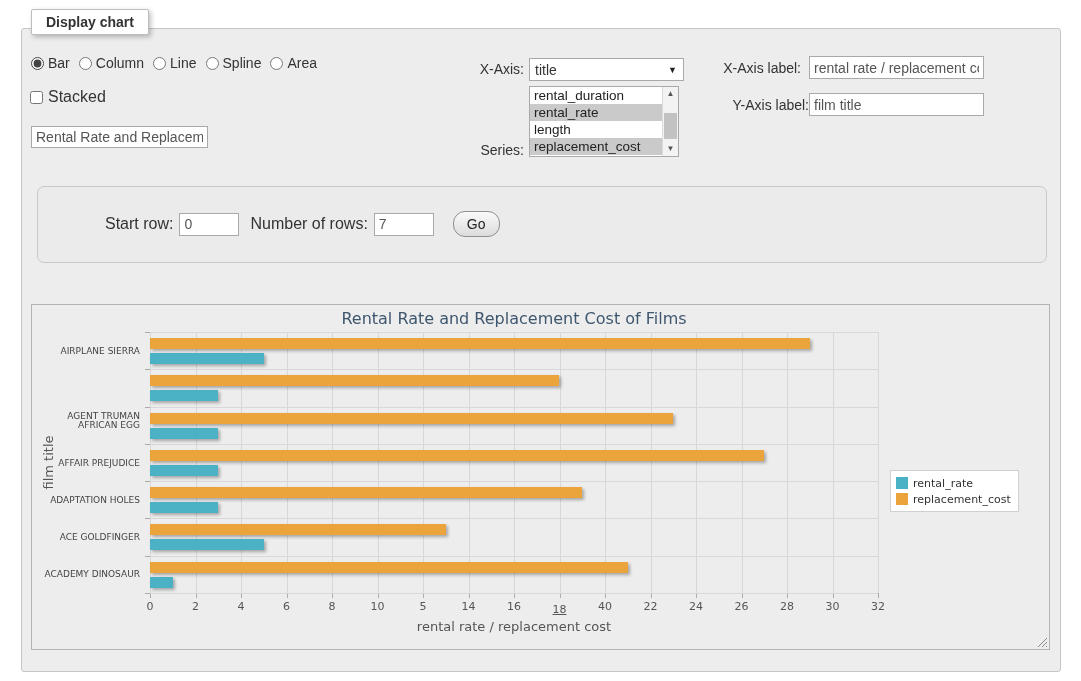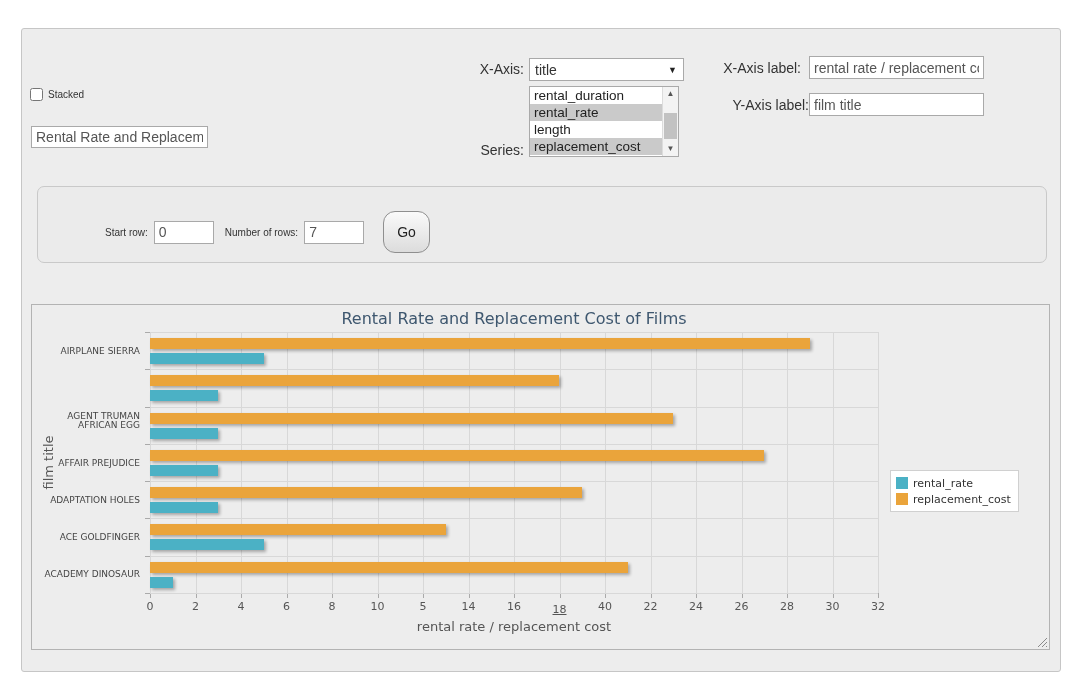--- a/index.html
+++ b/index.html
@@ -7,21 +7,21 @@
   #stage { position:relative; width:1081px; height:681px; background:#fff; overflow:hidden; }
 
   
   .fieldset { position:absolute; left:21px; top:28px; width:1040px; height:644px;
               background:#ededed; border:1px solid #c6c6c6; border-radius:3px; }
   .fieldset-legend { position:absolute; left:9px; top:-20px; background:#fff; border:1px solid #bdbdbd;
               box-shadow:2px 2px 5px rgba(0,0,0,.25); padding:4px 14px; font-size:14px; font-weight:bold;
               color:#333; border-radius:2px; }
 
   
-  .lbl { font-size:10px; color:#333; }
+  .lbl { font-size:16px; color:#333; }
   .radio-row { position:absolute; left:9px; top:26px; display:flex; align-items:center; gap:9px; }
   .radio-row label { display:flex; align-items:center; gap:4px; font-size:14px; color:#333; }
   .chk-row { position:absolute; left:8px; top:59px; display:flex; align-items:center; gap:5px; }
   input[type=radio], input[type=checkbox] { width:13px; height:13px; accent-color:#444; }
 
   .txt { background:#fff; border:1px solid #a9a9a9; font-size:14px; color:#555; padding:0 4px;
          font-family:"Liberation Sans",sans-serif; }
   #title-input { position:absolute; left:9px; top:97px; width:177px; height:22px; }
 
   .flabel { position:absolute; text-align:right; font-size:14px; color:#333; }
@@ -47,21 +47,21 @@
 
   #xfield-input { position:absolute; left:787px; top:27px; width:175px; height:23px; }
   #yfield-input { position:absolute; left:787px; top:64px; width:175px; height:23px; }
 
   
   .rows-panel { position:absolute; left:15px; top:157px; width:1010px; height:77px; background:#ebebeb;
                 border:1px solid #c9c9c9; border-radius:7px; }
   .rows-inner { position:absolute; left:20px; top:24px; display:flex; align-items:center;margin-left:47px; }
   .rows-inner .lbl { margin-right:6px; }
   .rows-inner .txt { width:60px; height:23px; margin-right:11px; }
-  .go-btn { margin-left:8px; padding:12px 13px; font-size:14px; color:#222; border:1px solid #8f8f8f;
+  .go-btn { margin-left:8px; padding:4px 13px; font-size:14px; color:#222; border:1px solid #8f8f8f;
             border-radius:12px; background:linear-gradient(#fafafa,#dcdcdc); cursor:pointer;
             font-family:"Liberation Sans",sans-serif; }
 
   
   .chart-box { position:absolute; left:9px; top:275px; width:1019px; height:346px; background:#ededed;
                border:1px solid #b3b3b3; font-family:"DejaVu Sans",sans-serif; }
   .chart-title { position:absolute; left:118px; top:4px; width:728px; text-align:center; font-size:16px;
                  color:#3e576f; }
   .gridline-v { position:absolute; width:1px; background:#d8d8d8; }
   .gridline-h { position:absolute; height:1px; background:#d8d8d8; }
@@ -81,21 +81,44 @@
       background:
         linear-gradient(135deg, transparent 0 50%, rgba(0,0,0,0) 50%),
         repeating-linear-gradient(-45deg,#8a8a8a 0 1px,transparent 1px 3px);
       clip-path:polygon(100% 0,100% 100%,0 100%); }
 </style>
 </head>
 <body>
 
 <div id="stage">
   <div class="fieldset">
-
+    <div class="fieldset-legend">Display chart</div>
+
+    <div class="radio-row">
+        <label>
+          <input type="radio" name="charttype" checked="" style="">
+          <span>Bar</span>
+        </label>
+        <label>
+          <input type="radio" name="charttype" style="">
+          <span>Column</span>
+        </label>
+        <label>
+          <input type="radio" name="charttype" style="">
+          <span>Line</span>
+        </label>
+        <label>
+          <input type="radio" name="charttype" style="">
+          <span>Spline</span>
+        </label>
+        <label>
+          <input type="radio" name="charttype" style="">
+          <span>Area</span>
+        </label>
+      </div>
 
     <div class="chk-row">
       <input type="checkbox" style="">
       <span class="lbl">Stacked</span>
     </div>
 
     <input id="title-input" class="txt" type="text" value="Rental Rate and Replacement Cost of Films" style="">
 
     <div id="xaxis-lbl" class="flabel">X-Axis:</div>
     <div class="select">

